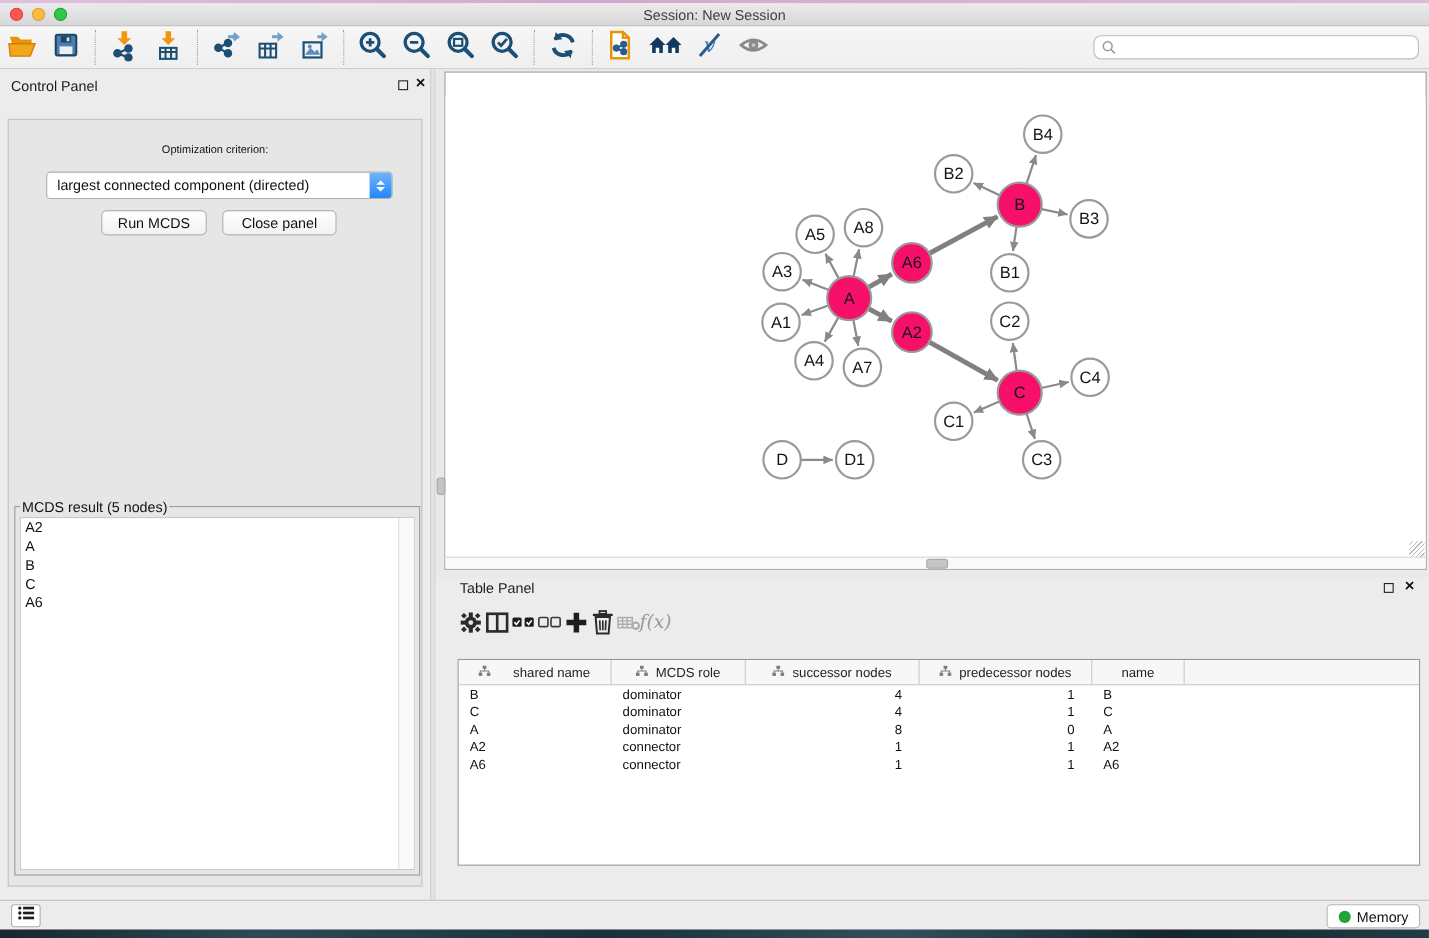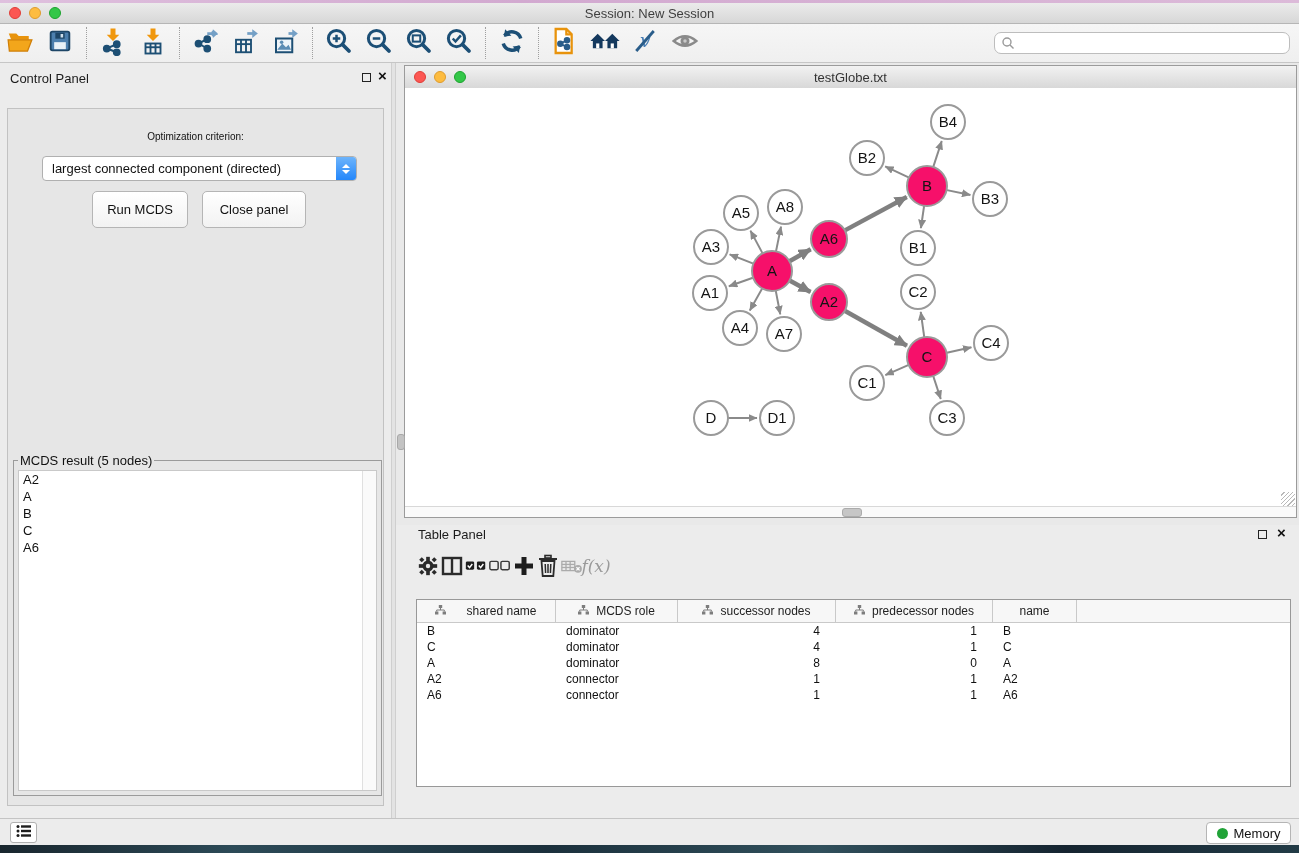--- a/index.html
+++ b/index.html
@@ -51,21 +51,21 @@
 
   #cp-box{left:7px;top:45px;width:377px;height:698px;background:#e6e6e6;border:1px solid #c2c2c2;box-sizing:border-box;}
   #opt-label{left:0;top:68px;width:391px;text-align:center;font-size:10px;color:#111;}
   #criterion{left:42px;top:93px;width:315px;height:25px;background:#fff;border:1px solid #b0b0b0;border-radius:4px;
              box-sizing:border-box;display:flex;align-items:center;}
   #criterion-text{flex:1;padding-left:9px;font-size:13px;color:#111;white-space:nowrap;overflow:hidden;}
   #criterion-spinner{width:20px;height:23px;border-radius:0 3px 3px 0;background:linear-gradient(#6db4fb,#2487fb);
              display:flex;flex-direction:column;align-items:center;justify-content:center;gap:2px;}
   .chev{width:0;height:0;border-left:4px solid transparent;border-right:4px solid transparent;}
   .chev.up{border-bottom:4px solid #fff;} .chev.down{border-top:4px solid #fff;}
-  .push-btn{height:37px;background:linear-gradient(#ffffff,#f2f2f2);border:1px solid #b5b5b5;border-radius:5px;
+  .push-btn{height:23px;background:linear-gradient(#ffffff,#f2f2f2);border:1px solid #b5b5b5;border-radius:5px;
             font-size:13px;color:#111;display:flex;align-items:center;justify-content:center;box-sizing:border-box;}
   #run-btn{left:92px;top:128px;width:96px;}
   #closep-btn{left:202px;top:128px;width:104px;}
 
   #mcds-fieldset{left:13px;top:390px;width:369px;height:343px;border:1px solid #9b9b9b;margin:0;padding:0;
                  font-size:13px;color:#111;box-sizing:border-box;background:transparent;}
   #mcds-fieldset legend{margin-left:4px;padding:0 2px;font-size:13px;}
   #result-list{position:absolute;left:4px;top:2px;right:4px;bottom:4px;background:#fff;border:1px solid #c9c9c9;}
   #result-scroll{position:absolute;top:0;right:0;bottom:0;width:13px;background:#fafafa;border-left:1px solid #e0e0e0;}
   .result-item{font-size:13px;color:#111;padding:1px 0 1px 4px;line-height:15px;}
@@ -336,28 +336,20 @@
             <div id="result-scroll"></div>
         </div>
       </fieldset>
     </div>
 
     <div id="split-divider" class="abs"></div>
 
     <div id="desktop" class="abs">
 
       <div id="net-frame" class="abs">
-        <div id="net-titlebar">
-          <div class="lights">
-            <span class="light red"></span>
-            <span class="light yellow"></span>
-            <span class="light green"></span>
-          </div>
-          <div id="net-title">testGlobe.txt</div>
-        </div>
         <div id="net-canvas">
           <svg id="graph-svg" width="891" height="419" viewBox="0 0 891 419">
               <defs>
                 <marker id="arr-thin" markerUnits="userSpaceOnUse" markerWidth="9" markerHeight="8" refX="8.5" refY="4" orient="auto">
                   <path d="M0,0 L9,4 L0,8 z" fill="#8A8A8A"></path>
                 </marker>
                 <marker id="arr-thick" markerUnits="userSpaceOnUse" markerWidth="13" markerHeight="12" refX="12" refY="6" orient="auto">
                   <path d="M0,0 L13,6 L0,12 z" fill="#808080"></path>
                 </marker>
               </defs>

